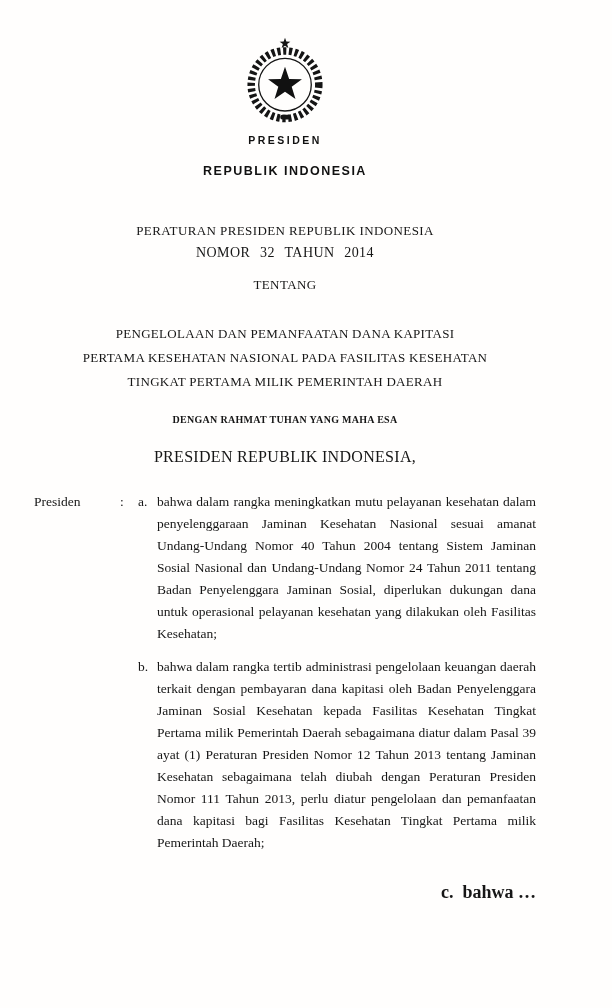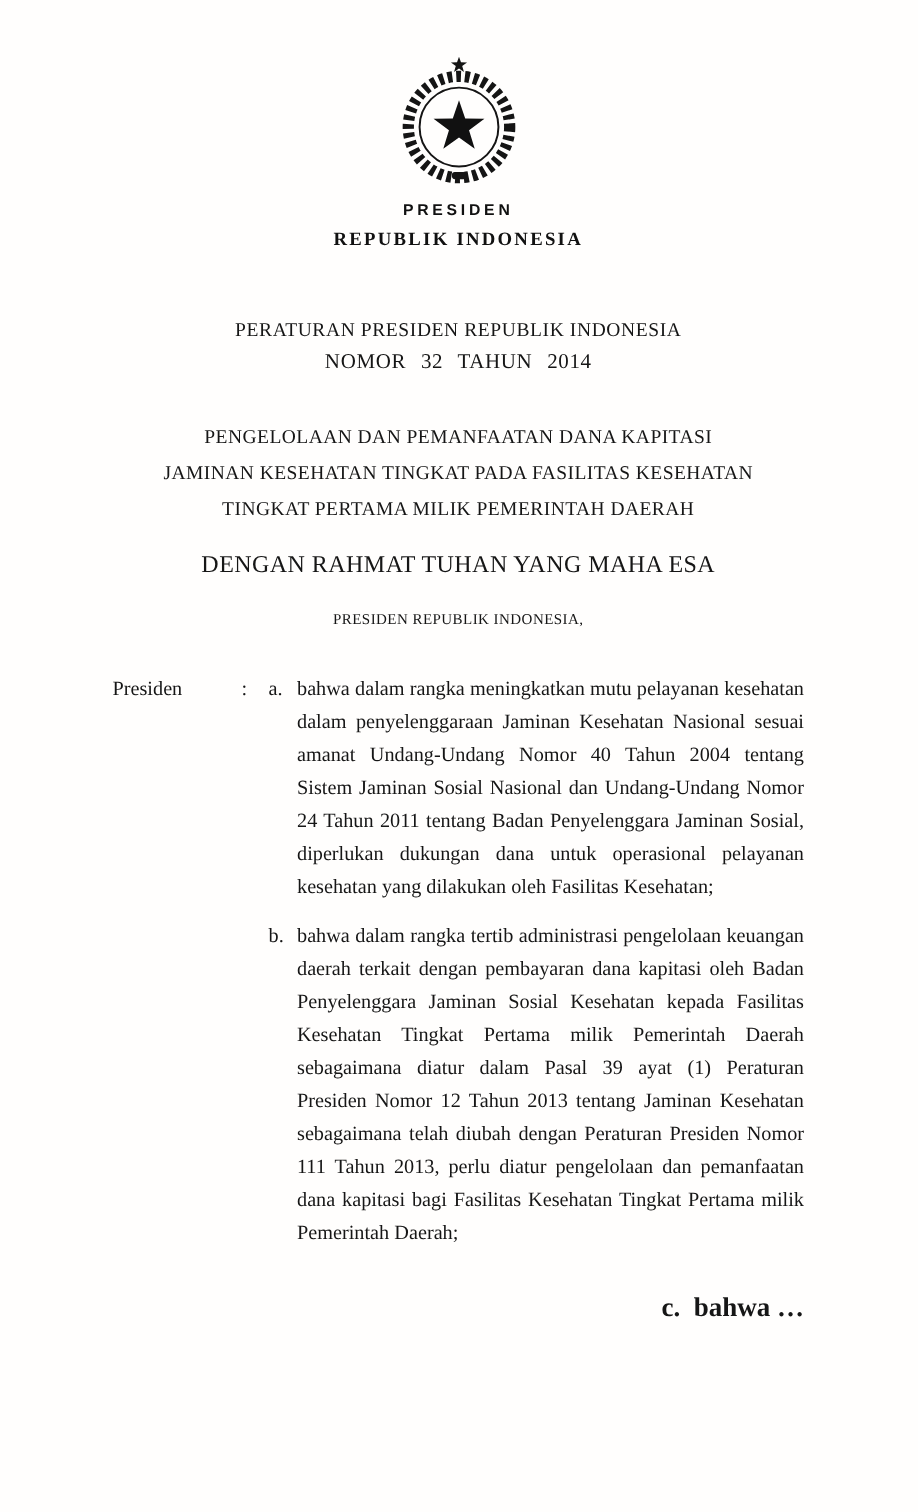--- a/index.html
+++ b/index.html
@@ -3,35 +3,35 @@
 <meta charset="utf-8">
 <style>
   * { margin:0; padding:0; box-sizing:border-box; }
   html, body { background:#ffffff; }
   body { width:612px; margin:0 auto; }
   .page {
     width:612px; height:1008px;
     background:#fffefd;
     color:#161616;
     font-family:"Liberation Serif", serif;
-    padding:0 76px 0 75px;
+    padding:0 76px 0 34px;
     overflow:hidden;
     position:relative;
   }
   .emblem { display:flex; justify-content:center; padding-top:34px; }
   .letterhead { text-align:center; margin-top:8px; font-family:"Liberation Sans", sans-serif; font-weight:bold; color:#111; }
   .letterhead .lh1 { font-size:10.5px; letter-spacing:2.5px; }
-  .letterhead .lh2 { font-size:12.5px; letter-spacing:1.5px; margin-top:6px;font-family:Liberation Serif, serif; }
+  .letterhead .lh2 { font-size:12.5px; letter-spacing:1.5px; margin-top:18px; }
   .heading { text-align:center; }
   .h-line1 { margin-top:42px; font-size:13px; letter-spacing:0.4px; line-height:22px; }
   .h-line2 { font-size:14px; letter-spacing:0.4px; word-spacing:6px; line-height:22px; }
   .h-tentang { margin-top:10px; font-size:13px; letter-spacing:0.4px; line-height:22px; }
   .subject { margin-top:26px; font-size:13px; letter-spacing:0.3px; line-height:24px; }
-  .invocation { margin-top:15px; font-size:16px; letter-spacing:0.3px; line-height:22px; }
-  .issuer { margin-top:15px; font-size:10px; letter-spacing:0.3px; line-height:22px; }
+  .invocation { margin-top:15px; font-size:10px; letter-spacing:0.3px; line-height:22px;font-weight:bold; }
+  .issuer { margin-top:15px; font-size:16px; letter-spacing:0.3px; line-height:22px; }
   .clause { display:flex; margin-top:23px; font-size:13.5px; line-height:22px; }
   .clause-label { width:86px; flex:0 0 86px; }
   .clause-colon { width:18px; flex:0 0 18px; text-align:left; }
   .clause-items { flex:1; display:flex; flex-direction:column; gap:11px; }
   .item { display:flex; }
   .item-letter { width:19px; flex:0 0 19px; }
   .item-text { flex:1; text-align:justify; }
   .catchword { margin-top:27px; text-align:right; font-size:18px; line-height:22px;font-weight:bold; }
   [data-interactable="false"] { cursor:default; }
 </style>
@@ -55,23 +55,24 @@
   </div>
 
   <div class="letterhead" data-interactable="false">
     <div class="lh1" data-interactable="false">PRESIDEN</div>
     <div class="lh2" data-interactable="false">REPUBLIK INDONESIA</div>
   </div>
 
   <div class="heading" data-interactable="false">
     <div class="h-line1" data-interactable="false">PERATURAN PRESIDEN REPUBLIK INDONESIA</div>
     <div class="h-line2" data-interactable="false">NOMOR 32 TAHUN 2014</div>
+    <div class="h-tentang" data-interactable="false">TENTANG</div>
     <div class="subject" data-interactable="false">
       <div data-interactable="false">PENGELOLAAN DAN PEMANFAATAN DANA KAPITASI</div>
-      <div data-interactable="false">JAMINAN KESEHATAN TINGKAT PADA FASILITAS KESEHATAN</div>
+      <div data-interactable="false">PERTAMA KESEHATAN NASIONAL PADA FASILITAS KESEHATAN</div>
       <div data-interactable="false">TINGKAT PERTAMA MILIK PEMERINTAH DAERAH</div>
     </div>
     <div class="invocation" data-interactable="false">DENGAN RAHMAT TUHAN YANG MAHA ESA</div>
     <div class="issuer" data-interactable="false">PRESIDEN REPUBLIK INDONESIA,</div>
   </div>
 
   <div class="clause" data-interactable="false">
     <div class="clause-label" data-interactable="false">Presiden</div>
     <div class="clause-colon" data-interactable="false">:</div>
     <div class="clause-items" data-interactable="false">

